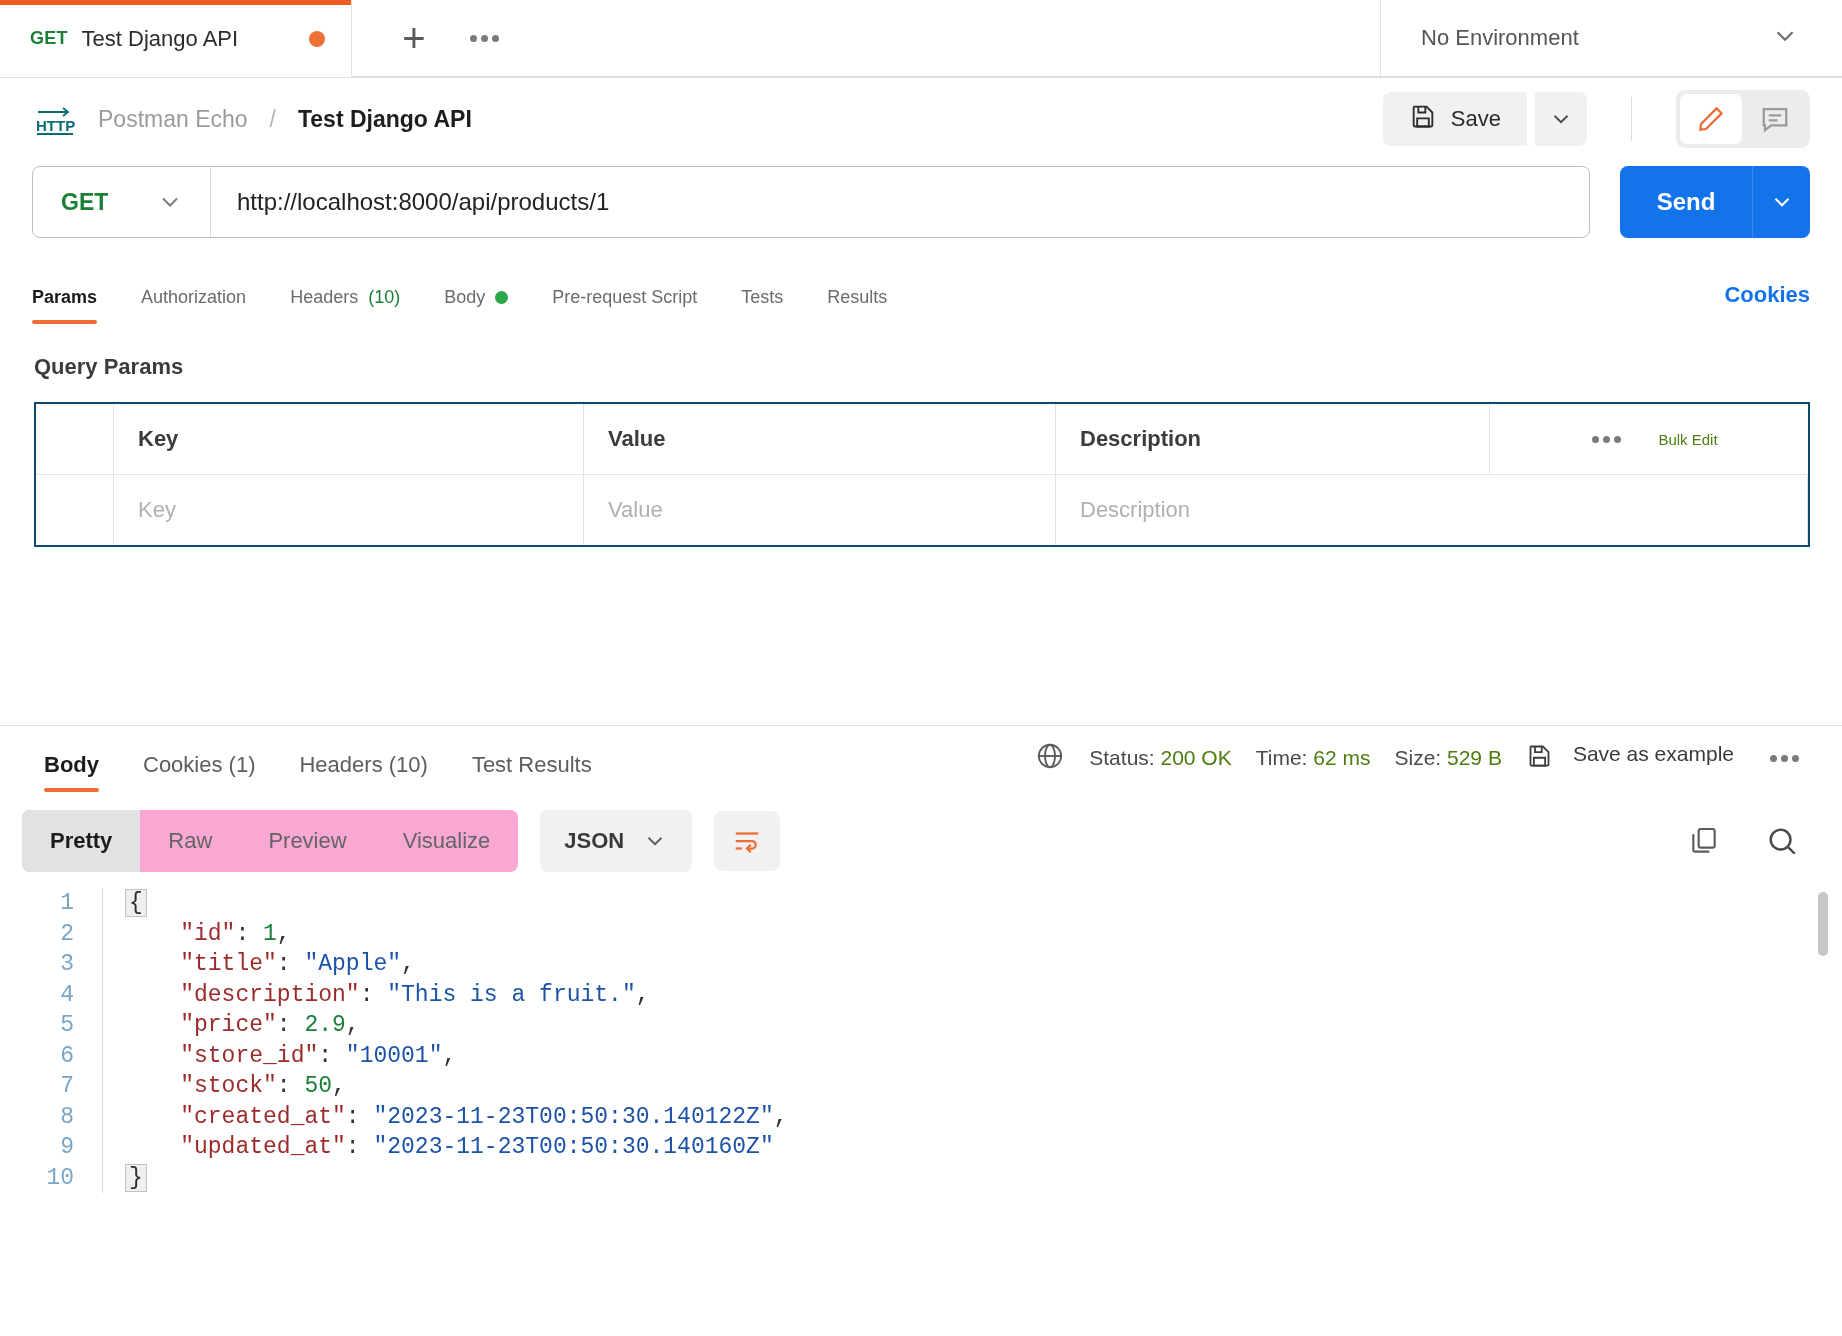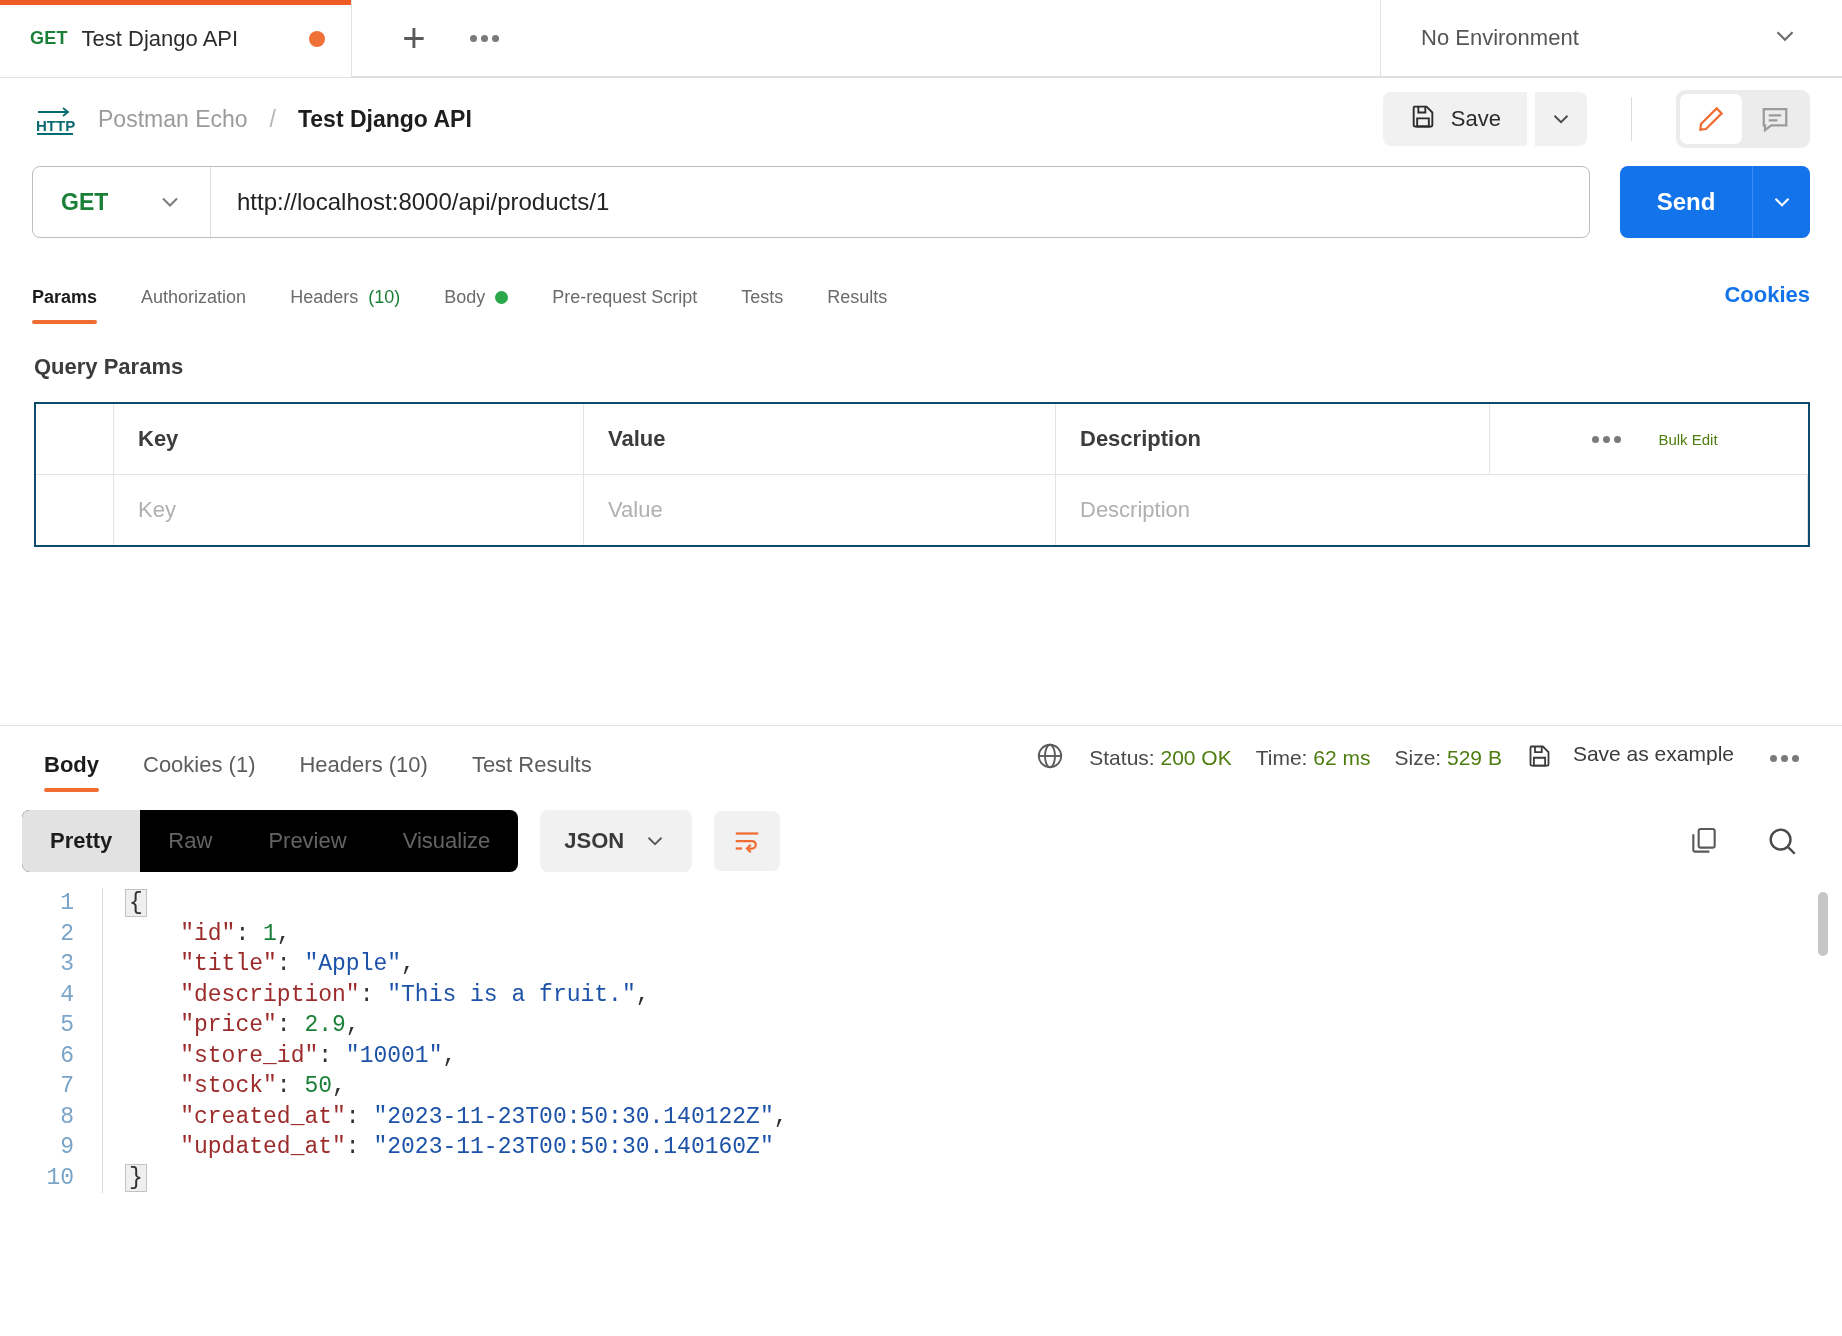--- a/index.html
+++ b/index.html
@@ -277,21 +277,21 @@
   .st-val { color: #4d7c0f; }
   .st-sae { font-size: 21px; color: #3b3b3b; display: flex; gap: 20px; }
 
   
   .body-toolbar {
     display: flex; align-items: center;
     padding: 18px 32px 0 22px;
     gap: 22px;
   }
   .seg {
-    display: flex; background: #000000; border-radius: 8px; padding: 0;
+    display: flex; background: #f9a8d4; border-radius: 8px; padding: 0;
     overflow: hidden;
   }
   .seg-btn {
     font-size: 22px; color: #646464;
     padding: 18px 28px;
   }
   .seg-btn.active { background: #e2e2e2; color: #1c1c1c; font-weight: bold; }
   .json-sel {
     background: #f1f1f1; border-radius: 8px;
     display: flex; align-items: center; gap: 18px;

